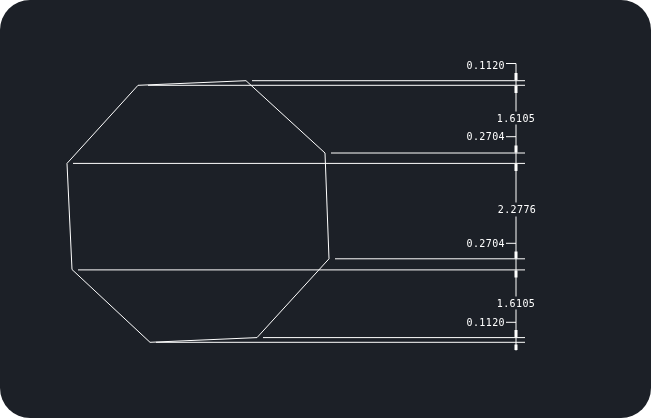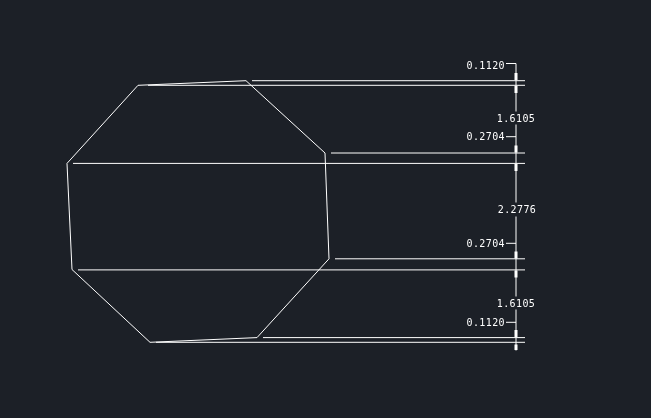--- a/index.html
+++ b/index.html
@@ -5,20 +5,21 @@
   html, body {
     margin: 0;
     padding: 0;
     font-family: "DejaVu Sans Mono", monospace;
   }
   .canvas {
     position: relative;
     width: 651px;
     height: 418px;
     overflow: hidden;
+    border-radius: 30px;
   }
   svg { display: block; }
   text {
     font-family: "DejaVu Sans Mono", monospace;
     font-size: 10px;
     letter-spacing: 0.4px;
   }
 </style>
 </head>
 <body>

